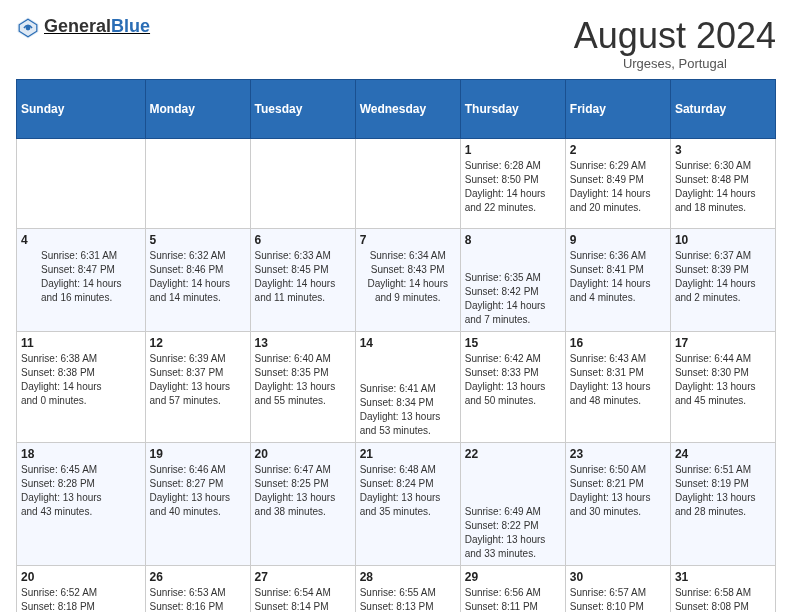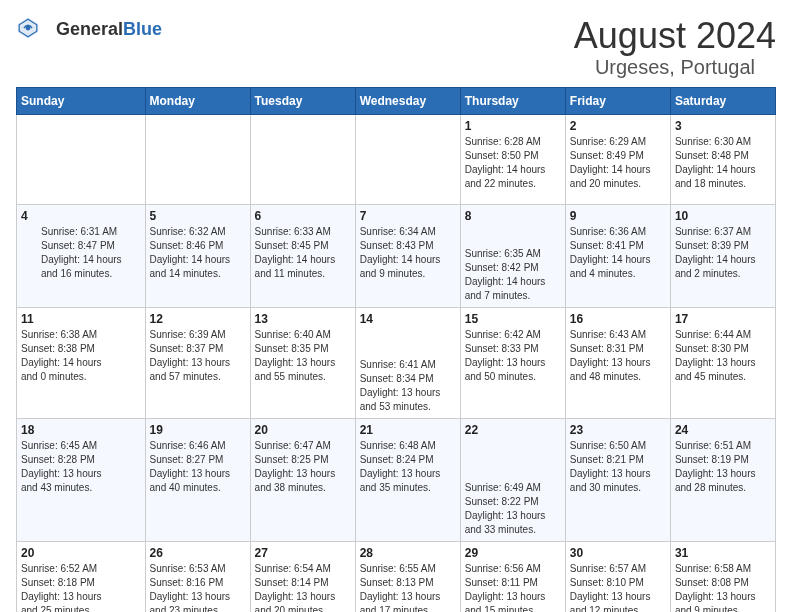--- a/index.html
+++ b/index.html
@@ -11,22 +11,23 @@
       padding: 16px;
     }
     .header-area {
       display: flex;
       justify-content: space-between;
       align-items: flex-start;
       margin-bottom: 8px;
     }
     .logo {
       display: flex;
-      align-items: flex-end;
-      gap: 16px;
+      align-items: flex-start;
+      gap: 4px;
+      text-decoration: underline;
     }
     .logo-text-general {
       font-size: 18px;
       font-weight: bold;
       color: #333;
     }
     .logo-text-blue {
       font-size: 18px;
       font-weight: bold;
       color: #2a6db5;
@@ -38,32 +39,32 @@
     .title-area {
       text-align: center;
     }
     .main-title {
       font-size: 36px;
       font-weight: normal;
       color: #333;
       line-height: 1.1;
     }
     .subtitle {
-      font-size: 20px;
+      font-size: 13px;
       color: #555;
     }
     table {
       width: 100%;
       border-collapse: collapse;
       font-size: 11px;
     }
     thead tr th {
       background-color: #2a6db5;
       color: #fff;
-      padding: 6px 4px;
+      padding: 22px 4px;
       text-align: left;
       font-size: 12px;
       font-weight: bold;
       border: 1px solid #1a5090;
     }
     tbody tr td {
       border: 1px solid #ccc;
       vertical-align: top;
       padding: 4px 4px;
       min-height: 80px;
@@ -169,21 +170,21 @@
         </td>
         <td>
           <span class="day-number">6</span>
           <div class="day-info" style="white-space: pre-line;">Sunrise: 6:33 AM
 Sunset: 8:45 PM
 Daylight: 14 hours
 and 11 minutes.</div>
         </td>
         <td>
           <span class="day-number">7</span>
-          <div class="day-info" style="white-space: pre-line;">Sunrise: 6:34 AM
+          <div class="day-info" style="white-space: pre-line; text-align: center;">Sunrise: 6:34 AM
 Sunset: 8:43 PM
 Daylight: 14 hours
 and 9 minutes.</div>
         </td>
         <td>
           <span class="day-number">8</span>
           <div class="day-info" style="white-space: pre-line; margin-top: 24px;">Sunrise: 6:35 AM
 Sunset: 8:42 PM
 Daylight: 14 hours
 and 7 minutes.</div>

